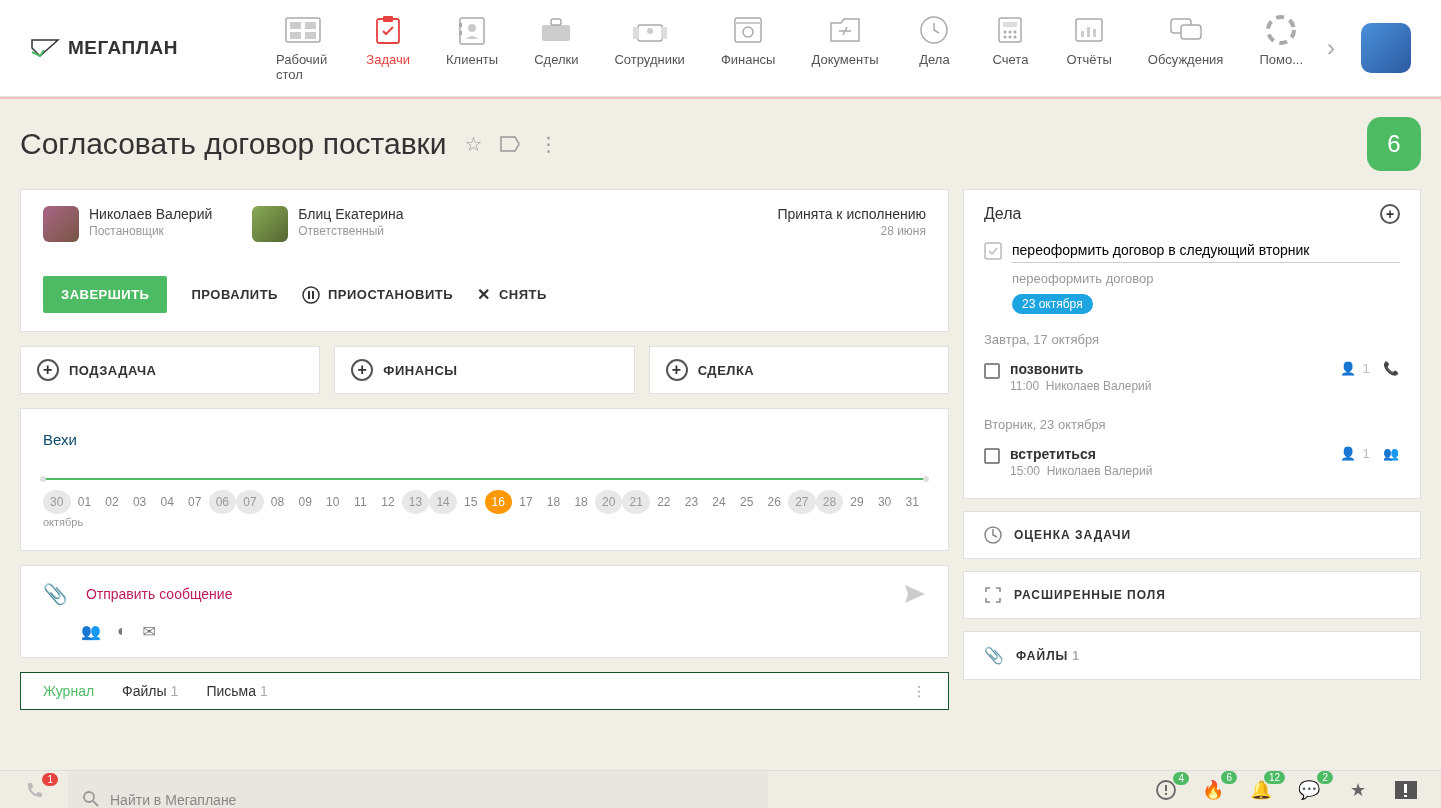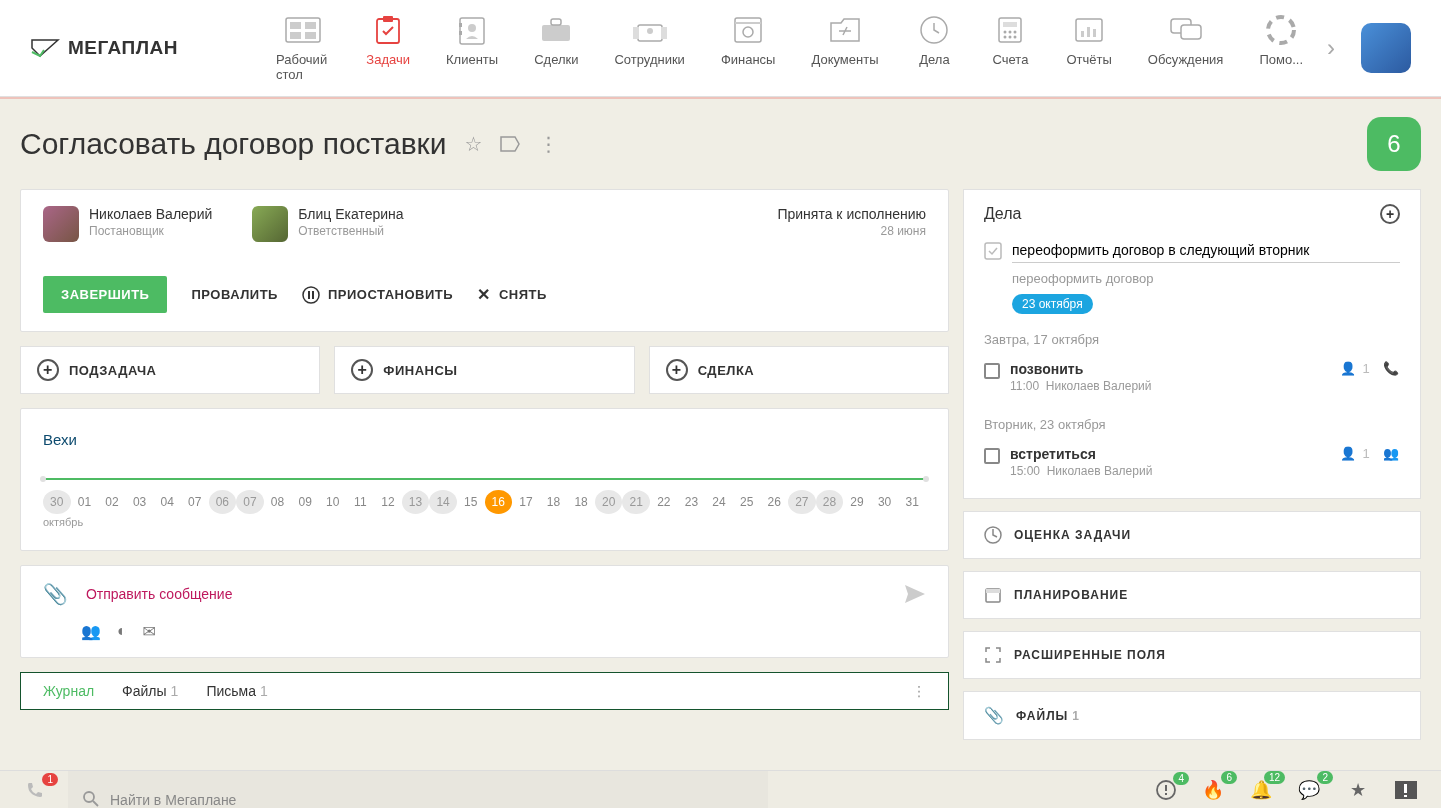--- a/index.html
+++ b/index.html
@@ -422,29 +422,20 @@
           <svg width="18" height="18" viewBox="0 0 18 18">
             <circle cx="9" cy="9" r="8" fill="none" stroke="#888" stroke-width="1.5"></circle>
             <path d="M9 3 L9 9 L13 11" stroke="#888" stroke-width="1.5" fill="none"></path>
           </svg>
         </span>
       <span class="right-section-label">ОЦЕНКА ЗАДАЧИ</span>
     </div>
     <div class="right-section">
       <span style="color:#888">
           <svg width="18" height="18" viewBox="0 0 18 18">
-            <rect x="2" y="3" width="14" height="13" rx="1" fill="none" stroke="#888" stroke-width="1.5"></rect>
-            <rect x="2" y="3" width="14" height="4" fill="#ddd"></rect>
-          </svg>
-        </span>
-      <span class="right-section-label">ПЛАНИРОВАНИЕ</span>
-    </div>
-    <div class="right-section">
-      <span style="color:#888">
-          <svg width="18" height="18" viewBox="0 0 18 18">
             <path d="M2 6 L2 2 L6 2 M12 2 L16 2 L16 6 M16 12 L16 16 L12 16 M6 16 L2 16 L2 12" stroke="#888" stroke-width="1.5" fill="none"></path>
           </svg>
         </span>
       <span class="right-section-label">РАСШИРЕННЫЕ ПОЛЯ</span>
     </div>
     <div class="right-section">
       <span style="color:#888">📎</span>
       <span class="right-section-label"><span>ФАЙЛЫ</span><span class="right-section-count">1</span></span>
     </div>
   </div>

